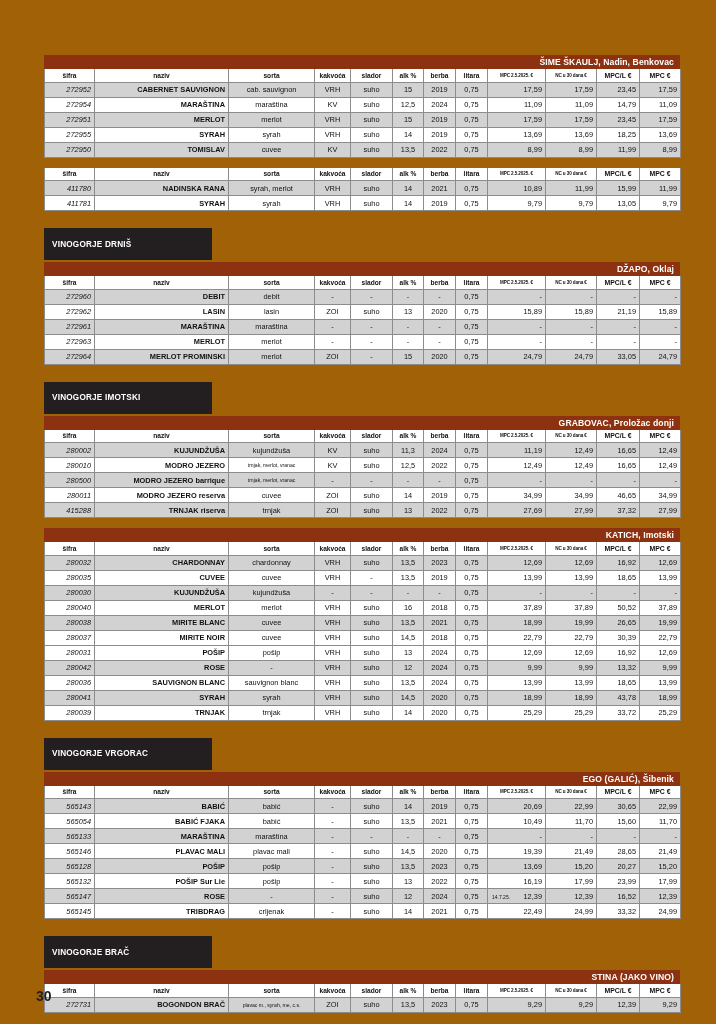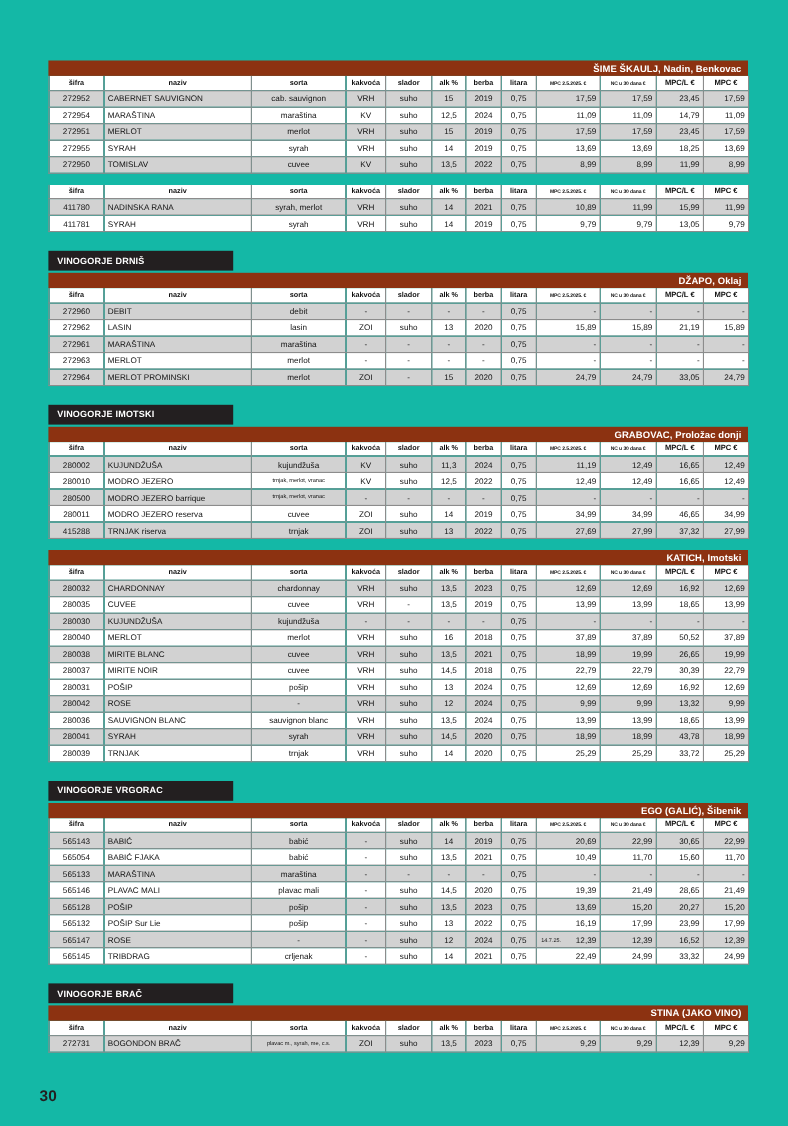--- a/index.html
+++ b/index.html
@@ -5,28 +5,28 @@
   * { box-sizing: border-box; }
   html, body {
     margin: 0; padding: 0;
     background: #ffffff;
     font-family: "Liberation Sans", sans-serif;
   }
   .page {
     width: 716px;
     height: 1024px;
     position: relative;
-    background: #14b8a6;
+    background: #a16207;
     padding: 55px 36px 0 44px;
   }
 
   
   .vinogorje {
     width: 168px;
-    height: 18px;
+    height: 32px;
     background: #231f20;
     color: #ffffff;
     font-size: 8.2px;
     font-weight: bold;
     letter-spacing: .2px;
     display: flex;
     align-items: center;
     padding-left: 8px;
     margin-top: 10px;
     margin-bottom: 2px;
@@ -71,22 +71,22 @@
     text-align: center;
     height: 13px;
     border-top: none;
   }
   table.wine thead th.tiny { font-size: 4.6px; letter-spacing: -.1px; }
   table.wine thead th.mid  { font-size: 6.9px; }
 
   tbody tr.alt td { background: #d2d2d2; }
   tbody tr td     { background: #ffffff; }
 
-  td.c-sifra  { text-align: center; font-size: 7.6px; padding-right: 5px; }
-  td.c-naziv  { text-align: left;  font-size: 7.6px; padding-left: 5px; }
+  td.c-sifra  { text-align: right; font-size: 7.6px; padding-right: 5px; font-style: italic; }
+  td.c-naziv  { text-align: right;  font-size: 7.6px; padding-left: 5px; font-weight: bold; }
   td.c-sorta  { text-align: center; font-size: 7.6px; }
   td.c-sorta.small { font-size: 5.1px; }
   td.c-kak, td.c-sla, td.c-alk, td.c-ber, td.c-lit { text-align: center; font-size: 7.6px; }
   td.c-mpc, td.c-nc, td.c-mpcl, td.c-mpce { text-align: right; font-size: 7.6px; padding-right: 4px; }
   td.c-mpc .datepre {
     float: left;
     font-size: 5px;
     padding-left: 1px;
     padding-top: 2px;
   }

